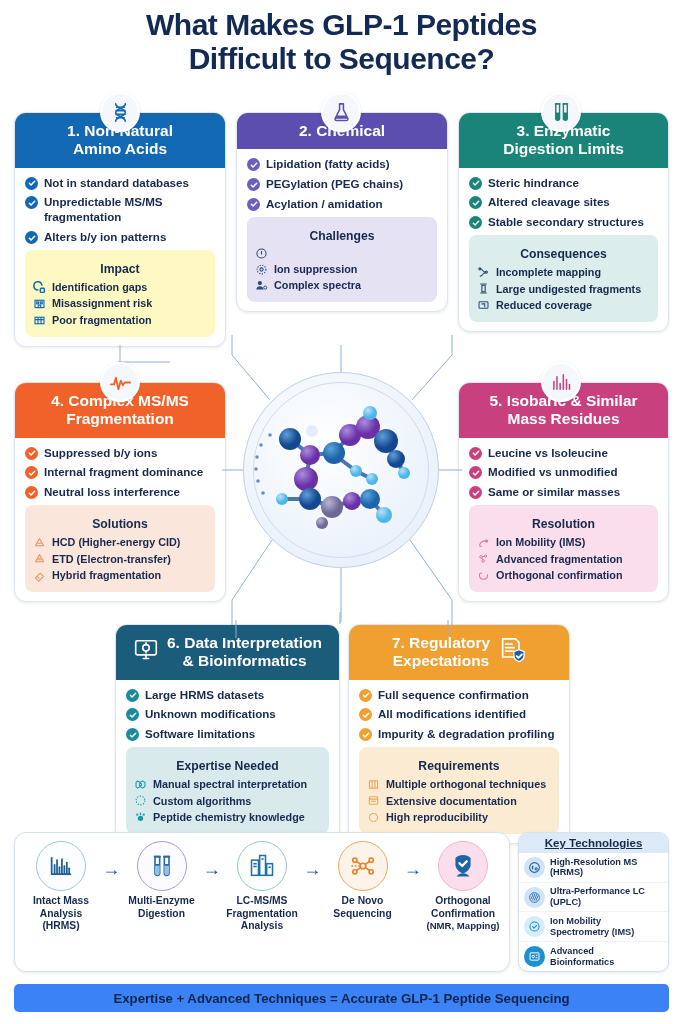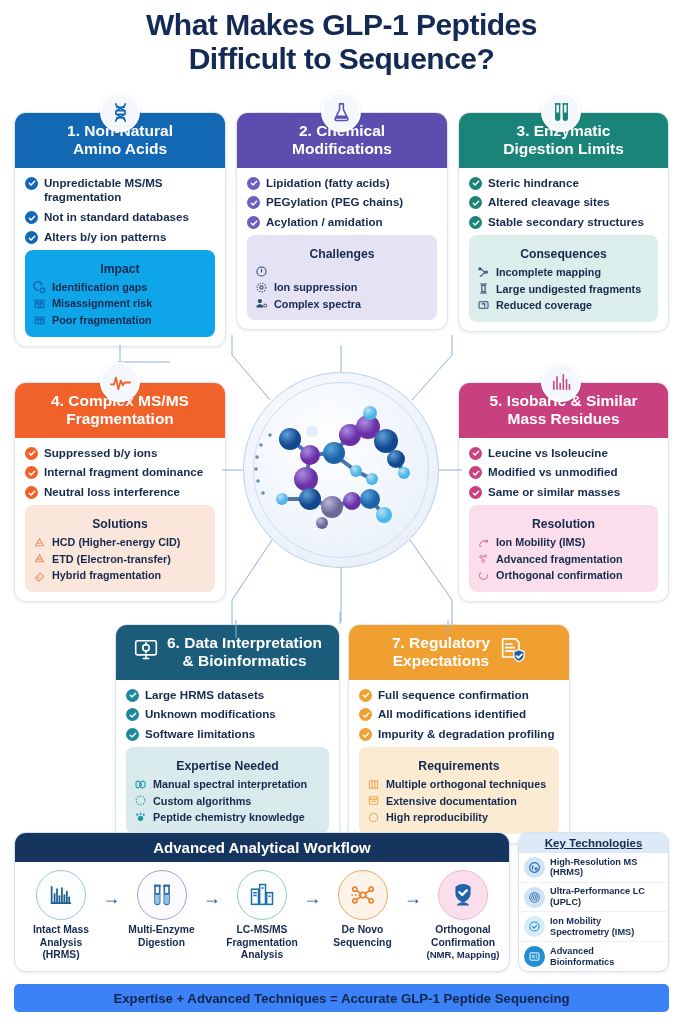--- a/index.html
+++ b/index.html
@@ -179,40 +179,40 @@
       <div>Amino Acids</div>
     </div>
     <div class="card-body">
       <ul class="bullets">
         <li>
             <span class="chk" style="background:#1268b3;">
               <svg viewBox="0 0 12 12" fill="none" stroke="#fff" stroke-width="2.2" stroke-linecap="round" stroke-linejoin="round">
                 <path d="M2 6.3l2.6 2.6L10 3.3"></path>
               </svg>
             </span>
+            <span>Not in standard databases</span>
+          </li>
+        <li>
+            <span class="chk" style="background:#1268b3;">
+              <svg viewBox="0 0 12 12" fill="none" stroke="#fff" stroke-width="2.2" stroke-linecap="round" stroke-linejoin="round">
+                <path d="M2 6.3l2.6 2.6L10 3.3"></path>
+              </svg>
+            </span>
             <span>Unpredictable MS/MS fragmentation</span>
           </li>
         <li>
             <span class="chk" style="background:#1268b3;">
               <svg viewBox="0 0 12 12" fill="none" stroke="#fff" stroke-width="2.2" stroke-linecap="round" stroke-linejoin="round">
                 <path d="M2 6.3l2.6 2.6L10 3.3"></path>
               </svg>
             </span>
-            <span>Not in standard databases</span>
-          </li>
-        <li>
-            <span class="chk" style="background:#1268b3;">
-              <svg viewBox="0 0 12 12" fill="none" stroke="#fff" stroke-width="2.2" stroke-linecap="round" stroke-linejoin="round">
-                <path d="M2 6.3l2.6 2.6L10 3.3"></path>
-              </svg>
-            </span>
             <span>Alters b/y ion patterns</span>
           </li>
       </ul>
-      <div class="subpanel" style="background:#0ea5e9;">
+      <div class="subpanel" style="background:#fef9c3;">
         <div class="subpanel-title">Impact</div>
         <ul class="sublist">
           <li>
               <span class="sicon">
                 <svg viewBox="0 0 16 16" fill="none" stroke="#1268b3" stroke-width="1.8" stroke-linecap="round">
                   <path d="M11 5a5 5 0 1 0-5 6"></path>
                   <rect x="9" y="9" width="5" height="5" rx="1"></rect>
                 </svg>
               </span>
               <span>Identification gaps</span>
@@ -246,21 +246,20 @@
 
   <div class="badge-icon" style="left:321px; top:92px;">
     <svg viewBox="0 0 24 24" fill="none" stroke="#5b4eae" stroke-width="1.6" stroke-linejoin="round">
       <path d="M10 3h4v6l4.5 9a1.6 1.6 0 0 1-1.4 2.4H6.9A1.6 1.6 0 0 1 5.5 18L10 9z"></path>
       <path d="M7.4 15h9.2l1.9 3.6H5.5z" fill="#5b4eae" stroke="none"></path>
     </svg>
   </div>
   <div class="card" style="left:236px; top:112px; width:212px;">
     <div class="card-head" style="background:#5b4eae;">
       <div>2. Chemical</div>
-      <div>Modifications</div>
     </div>
     <div class="card-body">
       <ul class="bullets">
         <li>
             <span class="chk" style="background:#6a5fbd;">
               <svg viewBox="0 0 12 12" fill="none" stroke="#fff" stroke-width="2.2" stroke-linecap="round" stroke-linejoin="round">
                 <path d="M2 6.3l2.6 2.6L10 3.3"></path>
               </svg>
             </span>
             <span>Lipidation (fatty acids)</span>
@@ -779,21 +778,20 @@
           <circle cx="13" cy="84" r="1.8"></circle>
         <circle cx="12" cy="96" r="1.8"></circle>
           <circle cx="14" cy="108" r="1.8"></circle>
         <circle cx="19" cy="120" r="1.8"></circle>
           <circle cx="26" cy="62" r="1.8"></circle>
       </g>
     </svg>
   </div>
 
   <div id="workflow">
-    <div id="workflow-head">Advanced Analytical Workflow</div>
     <div id="workflow-body">
 
       <div class="wf-step">
         <div class="wf-circle" style="border-color:#9ec6d8; background:#fbfdfe;">
           <svg viewBox="0 0 24 24" fill="none" stroke="#1f5f93" stroke-width="1.5" stroke-linecap="round">
             <line x1="4" y1="19" x2="20" y2="19"></line>
               <line x1="4" y1="19" x2="4" y2="5"></line>
             <line x1="6.5" y1="19" x2="6.5" y2="11"></line>
               <line x1="8.6" y1="19" x2="8.6" y2="7"></line>
             <line x1="10.7" y1="19" x2="10.7" y2="13"></line>

